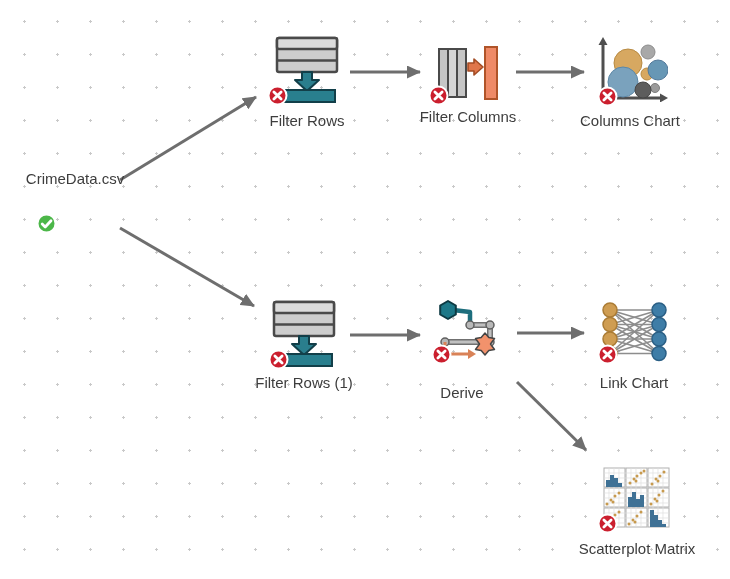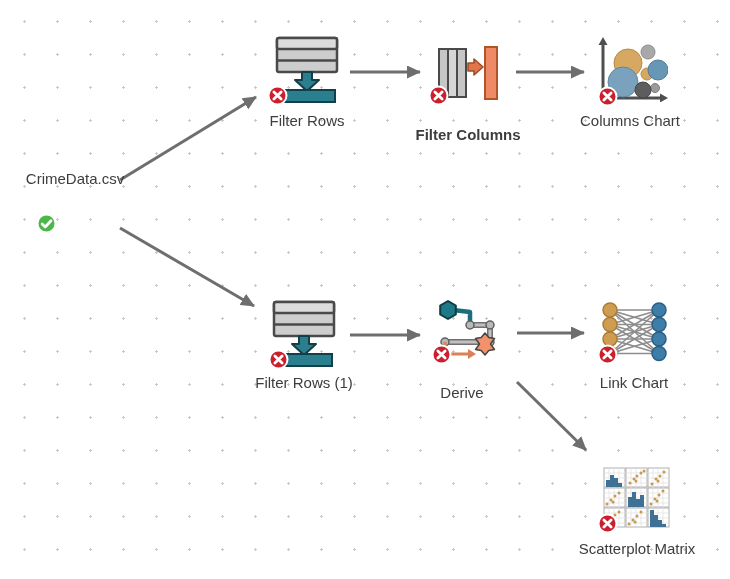--- a/index.html
+++ b/index.html
@@ -82,21 +82,21 @@
         <path d="M31,18 h6 v-4 l9,8 -9,8 v-4 h-6 z" fill="#e0764a" stroke="#a34c24" stroke-width="1.6" stroke-linejoin="round"></path>
         <rect x="48" y="2" width="12" height="52" fill="#ef8a67" stroke="#b05429" stroke-width="2"></rect>
       </svg>
     </div>
     <div class="badge" style="left:20px;top:45px;">
       <svg width="21" height="21" viewBox="0 0 21 21">
         <circle cx="10.5" cy="10.5" r="9" fill="#cb1f2e" stroke="#ffffff" stroke-width="2"></circle>
         <path d="M6.9,6.9 L14.1,14.1 M14.1,6.9 L6.9,14.1" stroke="#ffffff" stroke-width="2.8" stroke-linecap="round"></path>
       </svg>
     </div>
-    <div class="node-label" style="margin-top:20px;font-weight:bold;">Filter Columns</div>
+    <div class="node-label" style="margin-top:2px;">Filter Columns</div>
   </div>
 
   <div class="node" style="left:570px;top:36px;width:120px;">
     <div class="icon-slot" style="height:70px;">
       <svg width="76" height="66" viewBox="0 0 76 66">
         <line x1="11" y1="7" x2="11" y2="62" stroke="#4f4f4f" stroke-width="3"></line>
         <line x1="8" y1="62" x2="69" y2="62" stroke="#4f4f4f" stroke-width="3"></line>
         <polygon points="6.5,9 15.5,9 11,1" fill="#4f4f4f"></polygon>
         <polygon points="68,57.5 68,66.5 76,62" fill="#4f4f4f"></polygon>
         <circle cx="36" cy="27" r="14" fill="#d7a861" stroke="#b88b43" stroke-width="1"></circle>

